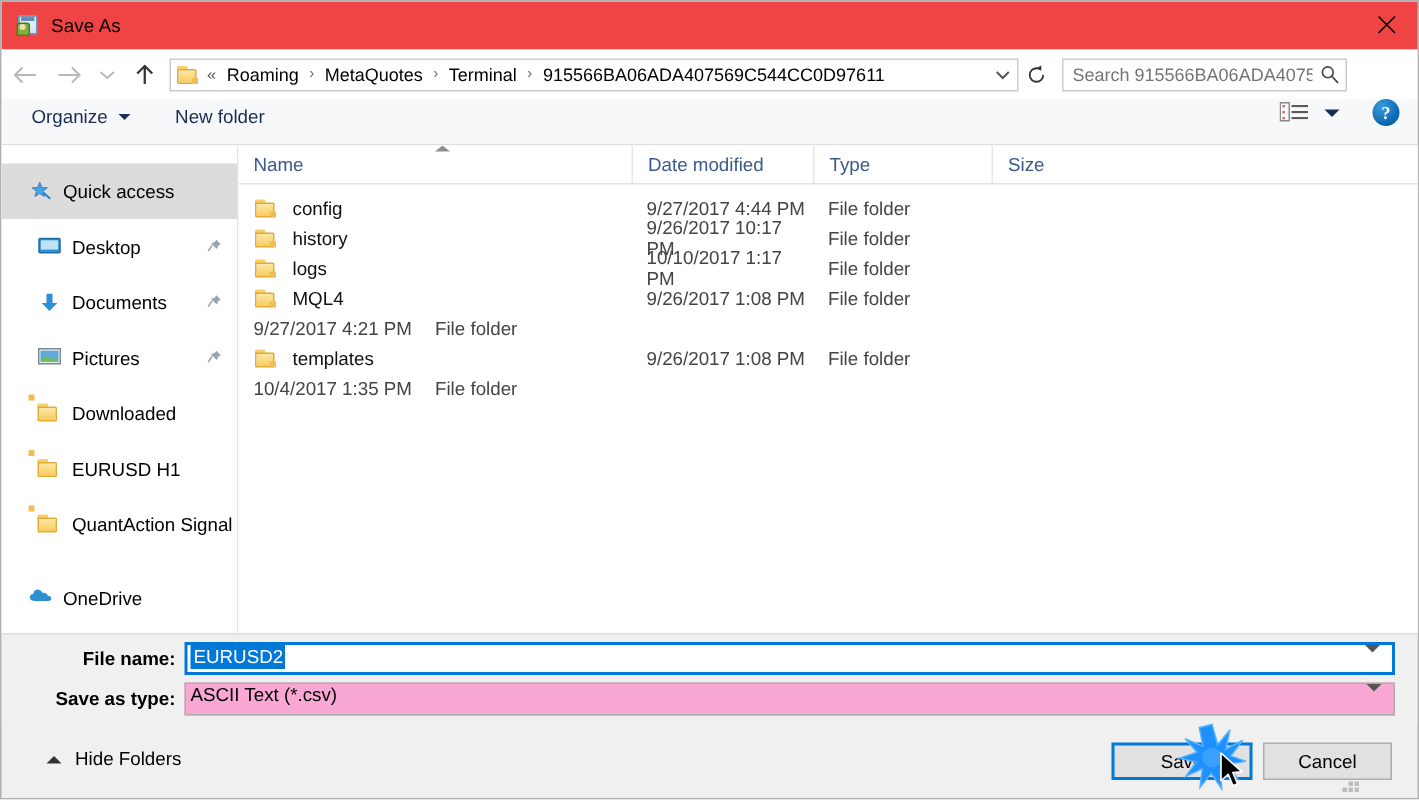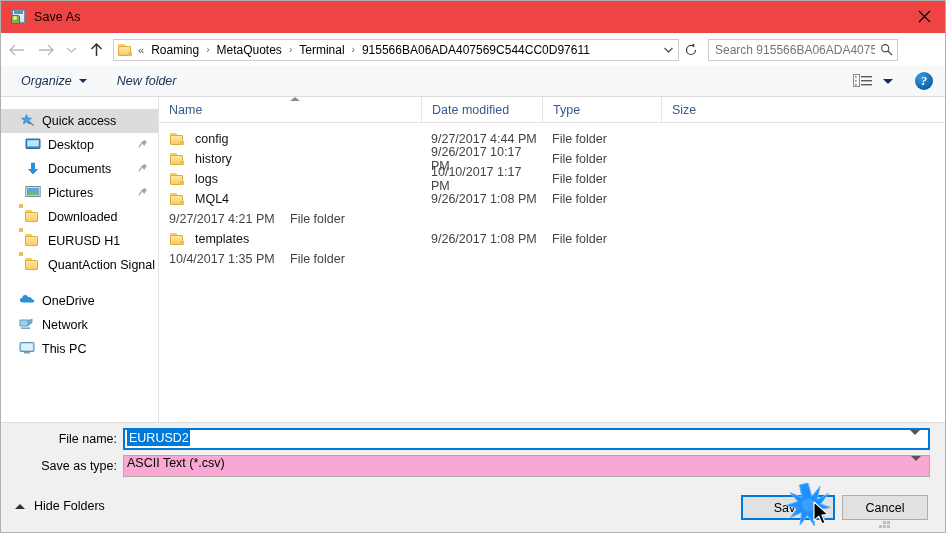--- a/index.html
+++ b/index.html
@@ -180,23 +180,22 @@
   }
 
   
   .toolbar {
     position: absolute;
     left: 0; top: 65px;
     width: 946px; height: 31px;
     background: #f7f8fa;
     border-bottom: 1px solid #dededf;
     display: flex;
-    align-items: center;
-    box-sizing: border-box;
-    font-style: italic;
+    align-items: flex-start;
+    box-sizing: border-box;
   }
   .tb-item {
     font-size: 12.5px;
     color: #1a2d52;
     display: flex;
     align-items: center;
     height: 24px;
     padding: 0 8px;
   }
   .tb-item.organize { margin-left: 12px; }
@@ -246,21 +245,21 @@
     width: 158px;
     height: 325px;
     background: #ffffff;
     border-right: 1px solid #e2e2e2;
     box-sizing: border-box;
     padding-top: 12px;
     flex: none;
     overflow: hidden;
   }
   .side-item {
-    height: 24px;
+    height: 37px;
     display: flex;
     align-items: center;
     font-size: 12.5px;
     color: #000;
     padding-left: 6px;
     position: relative;
     white-space: nowrap;
   }
   .side-item.selected { background: #dcdcdc; }
   .side-item .s-icon {
@@ -379,20 +378,21 @@
   }
   .row-filename { left: 0; top: 5px; width: 946px; }
   .row-filetype { left: 0; top: 32px; width: 946px; }
   .form-label {
     width: 122px;
     text-align: right;
     font-size: 12.5px;
     color: #000;
     padding-right: 6px;
     box-sizing: border-box;
+    font-weight: bold;
   }
   .input-shell {
     width: 807px;
     height: 22px;
     box-sizing: border-box;
     display: flex;
     align-items: flex-start;
     position: relative;
   }
   .input-filename {
@@ -419,21 +419,21 @@
     right: 8px;
     width: 0; height: 0;
     border-left: 5px solid transparent;
     border-right: 5px solid transparent;
     border-top: 5px solid #555;
   }
 
   
   .footer {
     position: absolute;
-    left: 0; top: 481px;
+    left: 16px; top: 481px;
     width: 896px; height: 52px;
     background: #f0f0f0;
   }
   .hide-folders {
     position: absolute;
     left: 14px; top: 17px;
     display: flex;
     align-items: center;
     font-size: 12.5px;
     color: #000;

